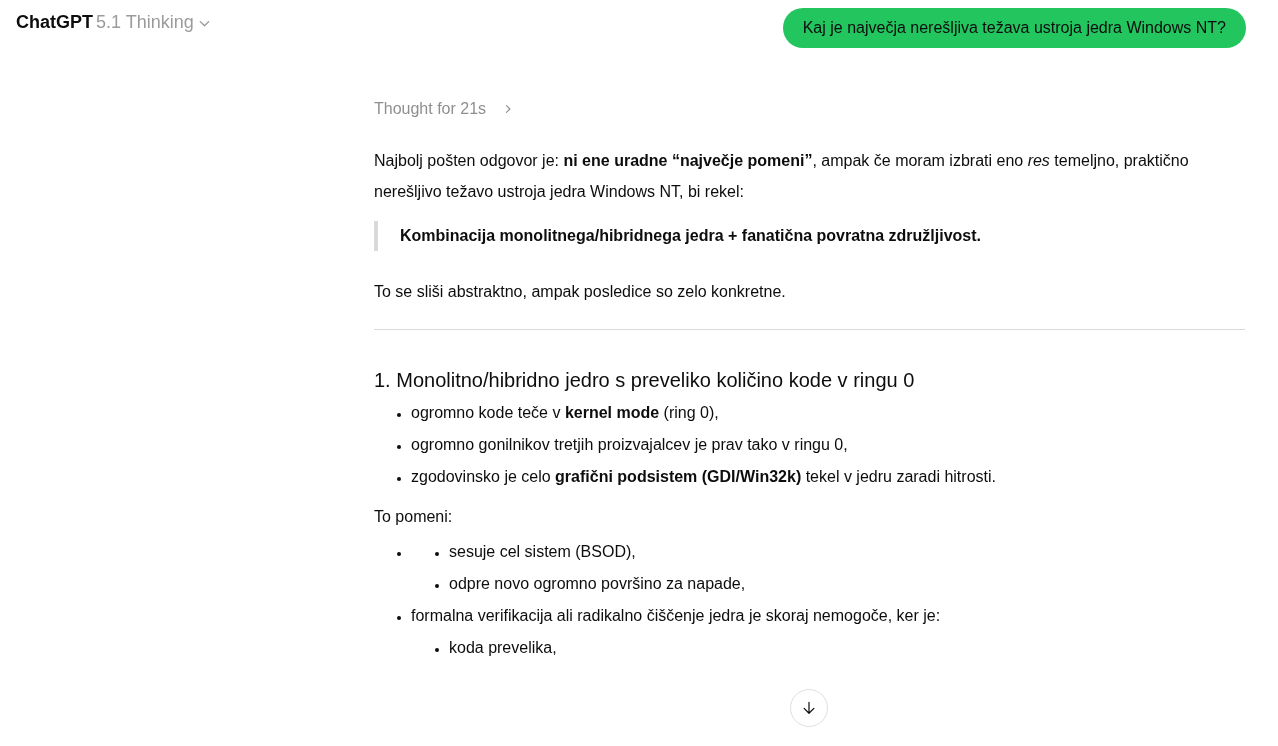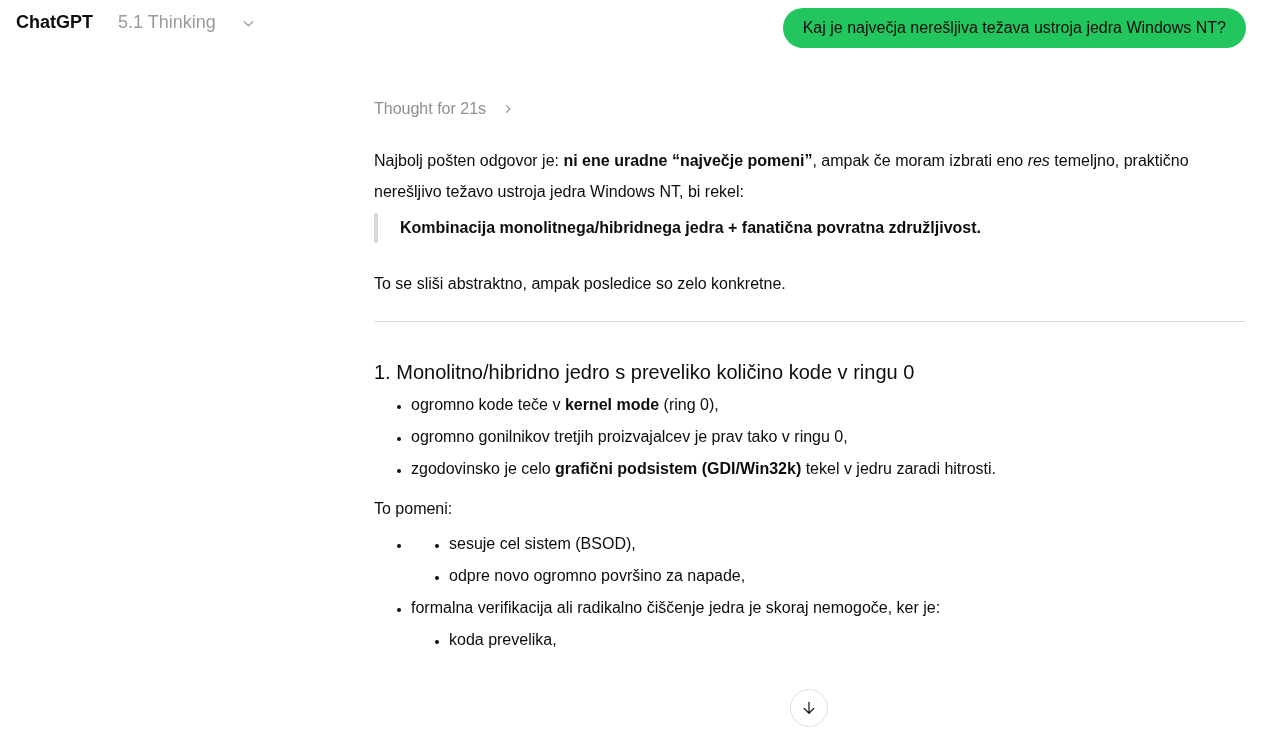--- a/index.html
+++ b/index.html
@@ -12,21 +12,21 @@
     font-family: "Liberation Sans", "DejaVu Sans", sans-serif;
   }
 
   
   .top-bar {
     position: absolute; top: 0; left: 0; width: 100%; height: 56px;
     background: #ffffff; z-index: 10;
   }
   .model-selector {
     position: absolute; left: 10px; top: 6px;
-    display: flex; align-items: center; gap: 25px;
+    display: flex; align-items: center; gap: 3px;
     font-size: 18px; padding: 6px; border-radius: 8px; cursor: pointer;
   }
   .app-name { font-weight: 700; color: #0d0d0d; }
   .model-name { color: #9b9b9b; font-weight: 400; }
   .chev-down { display: flex; align-items: center; margin-top: 2px; }
 
   .user-bubble {
     position: absolute; top: 8px; right: 32px;
     height: 40px; border-radius: 20px;
     background: #22c55e;
@@ -48,21 +48,21 @@
     cursor: pointer;
   }
   .chev-right { display: flex; align-items: center; margin-top: 1px; }
 
   p { margin: 0; }
   .p1 { margin-top: 26px; max-width: 850px; }
   em { font-style: italic; }
   b, strong { font-weight: 700; }
 
   blockquote.quote {
-    margin: 6px 0 0 0;
+    margin: 14px 0 0 0;
     padding: 0 0 0 22px;
     border-left: 4px solid #d9d9d9;
     line-height: 30px;
     font-weight: 700;
   }
   .p2 { margin-top: 25px; }
 
   hr.divider {
     border: none; border-top: 1px solid #d9d9d9;
     margin: 22px 0 0 0;

